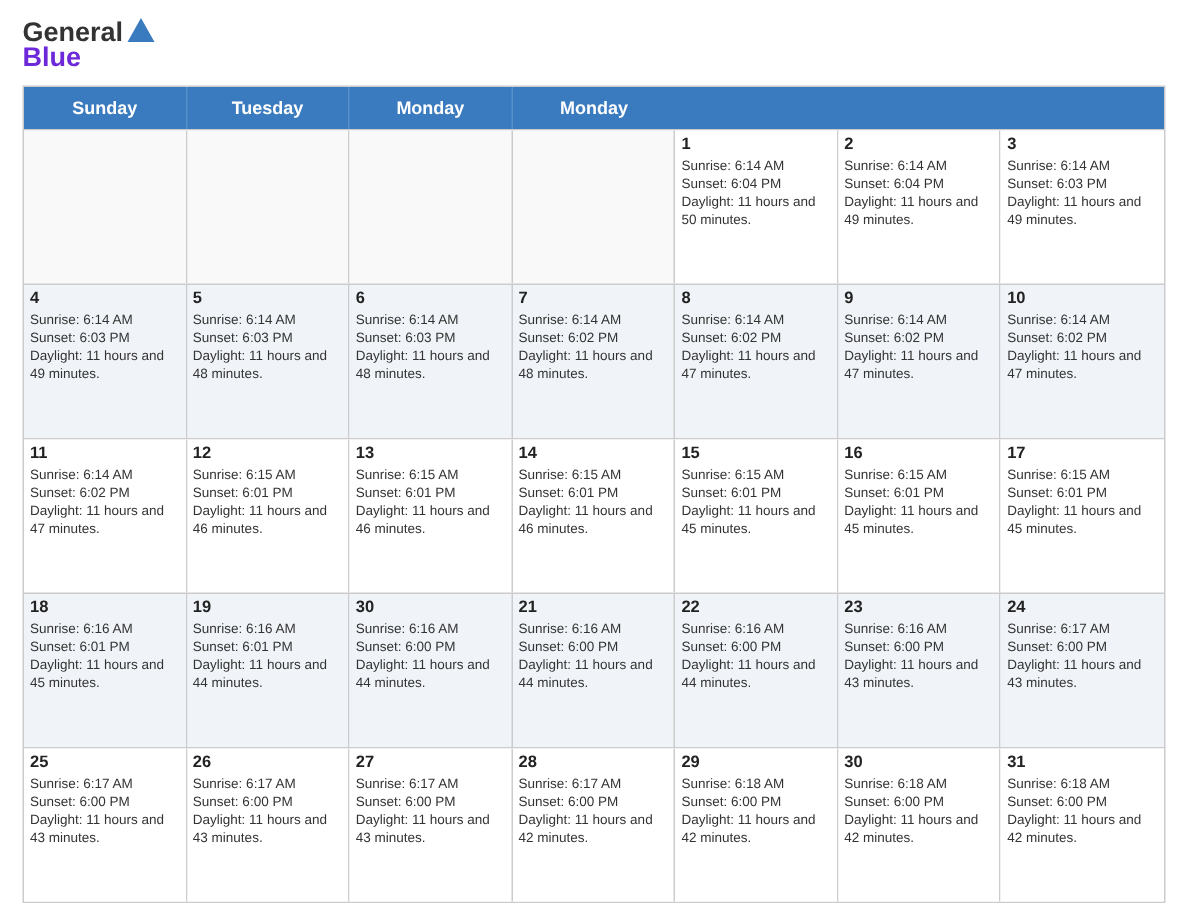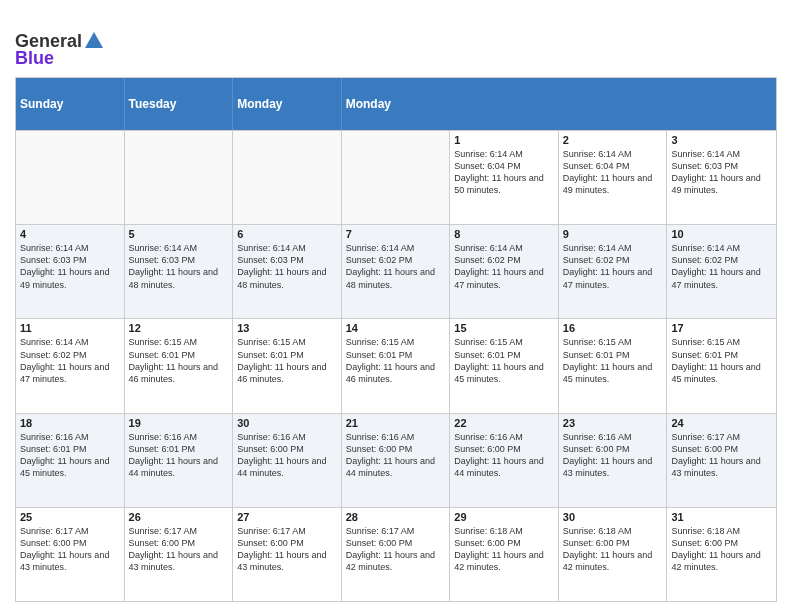--- a/index.html
+++ b/index.html
@@ -20,21 +20,20 @@
     .header {
       display: flex;
       justify-content: space-between;
       align-items: flex-start;
       margin-bottom: 8px;
     }
     .logo {
       display: flex;
       align-items: flex-end;
       gap: 2px;
-      margin-top: 20px;
     }
     .title-block {
       text-align: right;
     }
     .month-title {
       font-size: 32px;
       font-weight: bold;
       color: #333;
       line-height: 1.1;
     }
@@ -50,21 +49,22 @@
     }
     .cal-header-row {
       display: grid;
       grid-template-columns: repeat(7, 1fr);
       background: #3a7abf;
     }
     .cal-header-cell {
       color: #fff;
       font-size: 12px;
       font-weight: bold;
-      padding: 19px 4px;
+      padding: 7px 4px;
+      text-align: center;
       border-right: 1px solid #5590cc;
     }
     .cal-header-cell:last-child { border-right: none; }
     .cal-body {
       flex: 1;
       display: flex;
       flex-direction: column;
     }
     .cal-week {
       display: grid;

